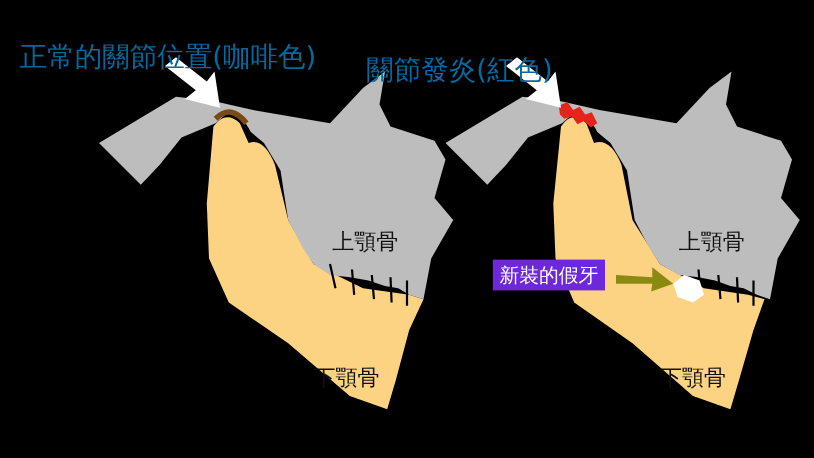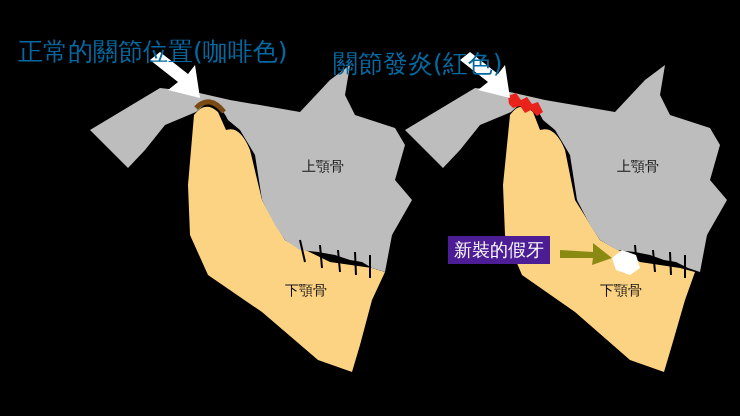--- a/index.html
+++ b/index.html
@@ -1,20 +1,20 @@
 <!DOCTYPE html>
 <html><head>
 <meta charset="utf-8">
 <style>
   html,body{margin:0;padding:0;background:#000;}
   body{width:740px;height:416px;position:relative;overflow:hidden;font-family:"DejaVu Sans","Liberation Sans",sans-serif;}
   svg{position:absolute;left:0;top:0;}
   .label-top{position:absolute;color:#0369a1;font-size:25px;white-space:nowrap;}
-  .bone-label{position:absolute;color:#111;font-size:14px;white-space:nowrap;}
-  .tag-box{position:absolute;background:#4c1d95;color:#fff;font-size:18px;padding:2px 6px;white-space:nowrap;}
+  .bone-label{position:absolute;color:#111;font-size:20px;white-space:nowrap;margin-top:48px;}
+  .tag-box{position:absolute;background:#6d28d9;color:#fff;font-size:18px;padding:2px 6px;white-space:nowrap;}
 </style>
 </head>
 <body>
 
 <svg width="740" height="416" viewBox="0 0 740 416">
 
   <g>
 
     <path fill="#fcd283" d="M194,115 Q205,100 218,112 L226,130 Q240,125 250,150 L262,200 L285,240 L330,262 L372,268 L385,272 L372,300 L360,345 L352,372 L318,360 L262,312 L208,275 L190,235 L188,185 Z"></path>
 

